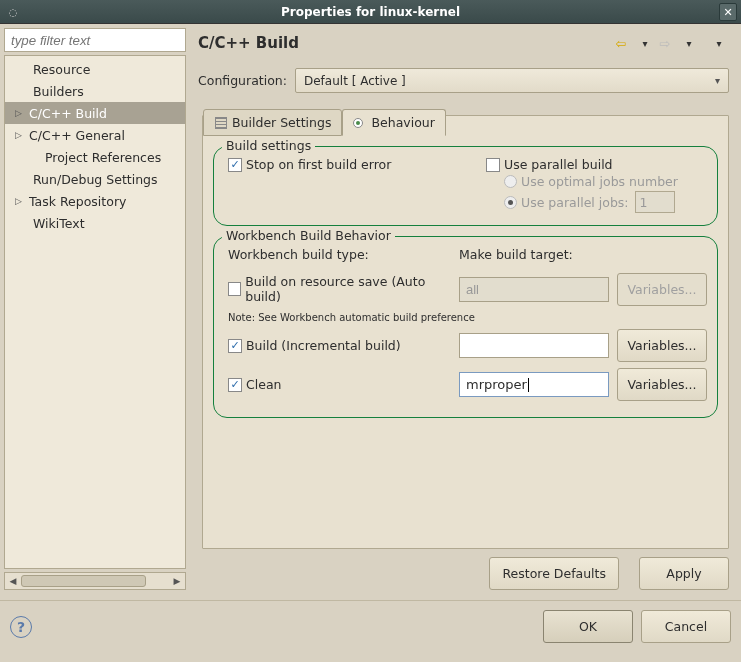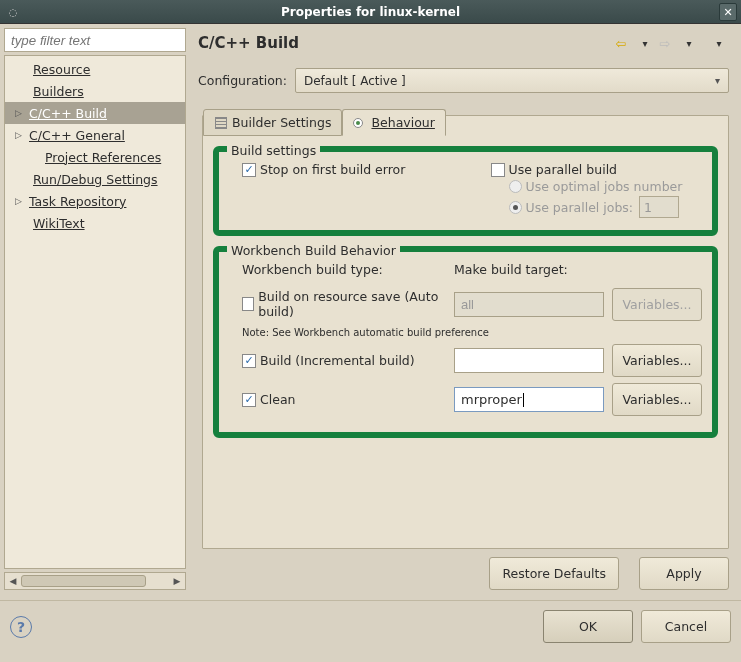--- a/index.html
+++ b/index.html
@@ -85,21 +85,21 @@
     padding: 0 6px 0 10px;
     cursor: pointer;
   }
   .tree-item .exp {
     width: 12px;
     display: inline-block;
     color: #555;
     font-size: 9px;
     margin-right: 2px;
   }
-  .tree-item .label { font-size: 12.5px; text-decoration: underline; }
+  .tree-item .label { font-size: 12.5px; }
   .tree-item.selected {
     background: #a8a293;
     color: #fff;
   }
   .scroll-h {
     height: 18px;
     border: 1px solid #b0a890;
     background: #e6dfcf;
     position: relative;
     display:flex;
@@ -181,33 +181,32 @@
     padding: 0 10px;
     display:flex;align-items:center;gap:4px;
     font-size:12.5px;
     border-radius: 3px 3px 0 0;
     position:relative;
   }
   .tab.active {
     background: #e8e1d0;
     border-bottom-color: #e8e1d0;
     z-index:2;
-    text-decoration:underline;
   }
   .tab .icon{width:14px;height:14px;display:inline-flex;align-items:center;justify-content:center;}
   .tab .icon.list::before{content:"";width:10px;height:10px;border:1px solid #888;background:repeating-linear-gradient(#888 0 1px,transparent 1px 3px);}
   .tab .icon.radio{border:1px solid #888;border-radius:50%;width:10px;height:10px;position:relative;}
   .tab .icon.radio::after{content:"";position:absolute;left:2px;top:2px;width:4px;height:4px;border-radius:50%;background:#4a8a4a;}
 
   .groupbox {
-    border: 6px solid #15803d;
+    border: 1px solid #15803d;
     margin: 30px 10px 10px 10px;
-    padding: 8px 10px 10px 23px;
+    padding: 8px 10px 10px 14px;
     position: relative;
-    border-radius: 6px;
+    border-radius: 14px;
   }
   .groupbox + .groupbox { margin-top: 6px; }
   .groupbox .legend {
     position: absolute;
     top: -9px;
     left: 8px;
     background: #e8e1d0;
     padding: 0 4px;
     font-size: 12.5px;
   }

